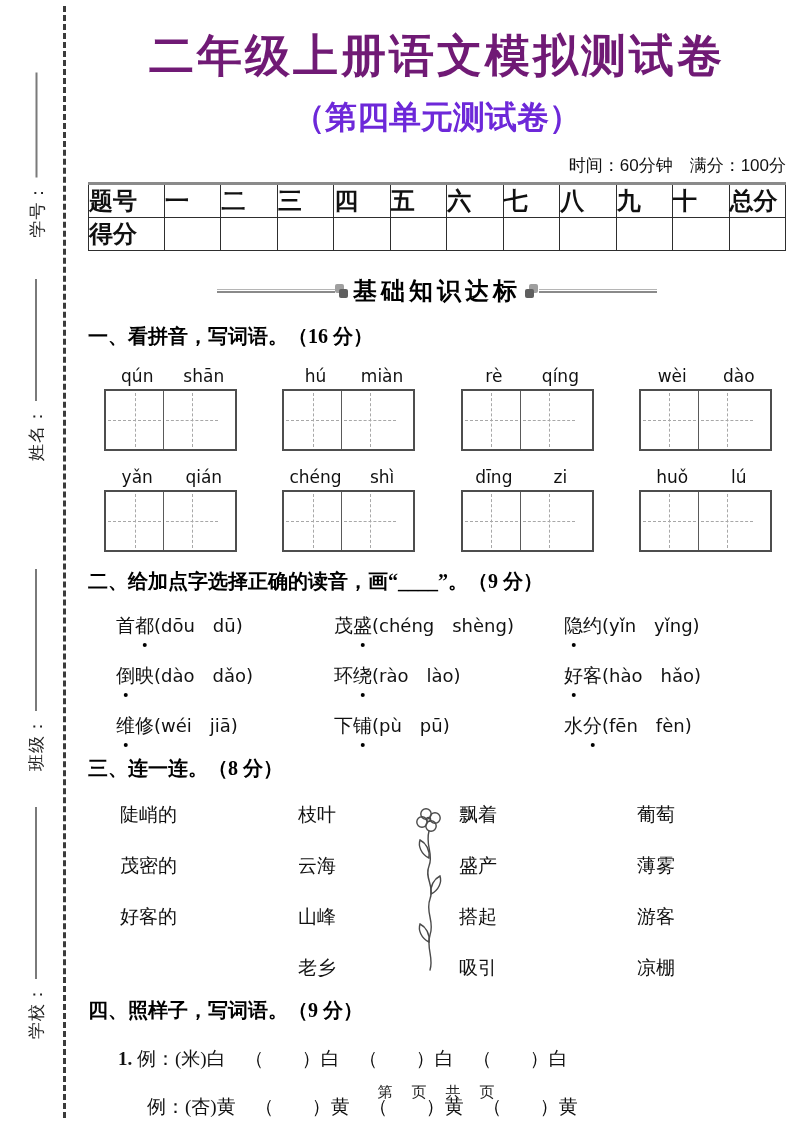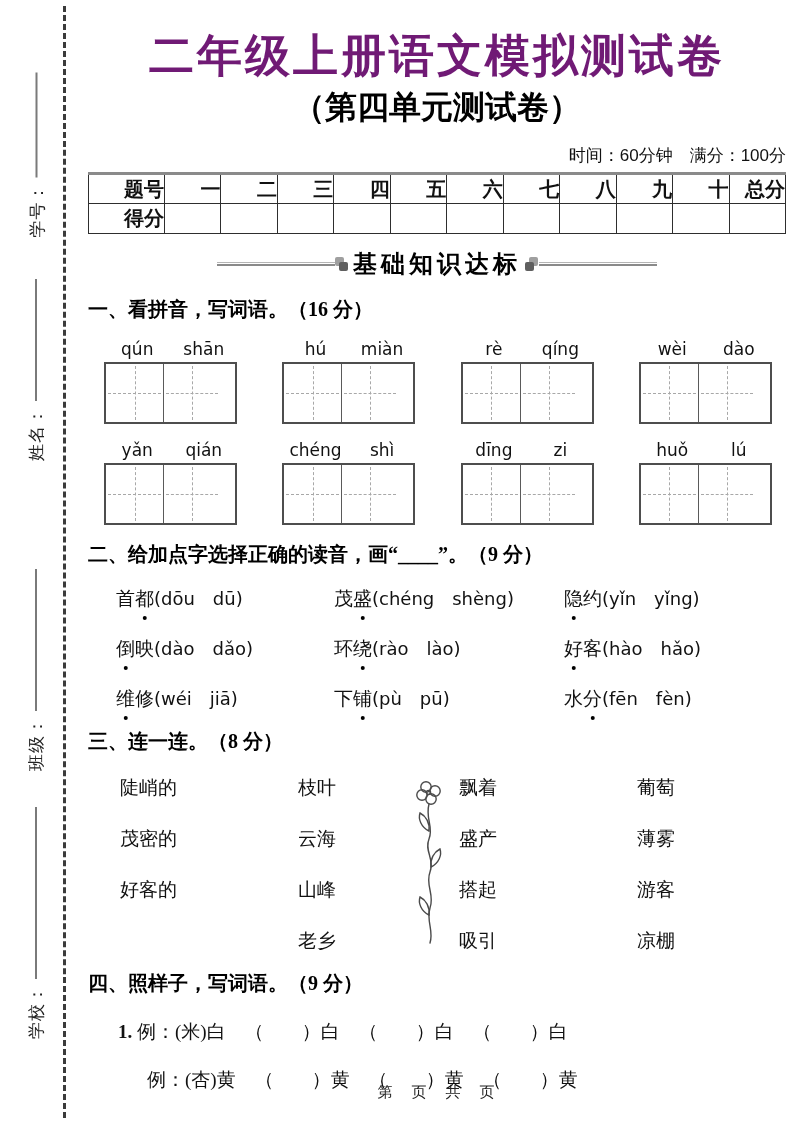--- a/index.html
+++ b/index.html
@@ -21,33 +21,33 @@
   }
   .side-line { display:inline-block; height:0; border-bottom:2.5px solid #7a7a7a; }
   
   .content { position:absolute; left:88px; top:26px; width:698px; }
   .title {
     text-align:center; font-family:"Liberation Sans", sans-serif;
     font-size:45px; font-weight:900; letter-spacing:3px; color:#701a75;
   }
   .subtitle {
     text-align:center; font-family:"Liberation Sans", sans-serif;
-    font-size:32px; font-weight:900; color:#000000;
+    font-size:32px; font-weight:900; margin-top:10px; color:#6d28d9;
   }
   .meta { text-align:right; font-size:17px; margin-top:14px; font-family:"Liberation Sans", sans-serif; }
   
   table.score { border-collapse:collapse; width:698px; margin-top:5px; table-layout:fixed; }
   table.score td {
-    border:1.6px solid #2e2e2e; height:30px; text-align:right;
-    font-size:20px; font-weight:600; font-family:"Liberation Serif", serif;
+    border:1.6px solid #2e2e2e; height:30px; text-align:left;
+    font-size:24px; font-weight:600; font-family:"Liberation Serif", serif;
   }
   table.score tr:first-child { border-top:3px solid #8a8a8a; }
   table.score td.first { width:76px; }
   
-  .section-bar { display:flex; align-items:center; justify-content:center; margin-top:14px; }
+  .section-bar { display:flex; align-items:center; justify-content:center; margin-top:24px; }
   .dline { width:118px; height:4px; border-top:1px solid #b5b5b5; border-bottom:2px solid #8a8a8a; }
   .sqs { position:relative; width:14px; height:14px; display:inline-block; }
   .sqs i { position:absolute; width:9px; height:9px; border-radius:2px; display:block; }
   .sqs .sq-a { left:0; top:0; background:#9f9f9f; }
   .sqs .sq-b { left:4px; top:5px; background:#5f5f5f; }
   .sqs.flip .sq-a { left:4px; top:0; }
   .sqs.flip .sq-b { left:0; top:5px; }
   .sec-title {
     font-family:"Liberation Sans", sans-serif; font-size:24px; font-weight:900;
     letter-spacing:4px; color:#000; padding:0 4px;

